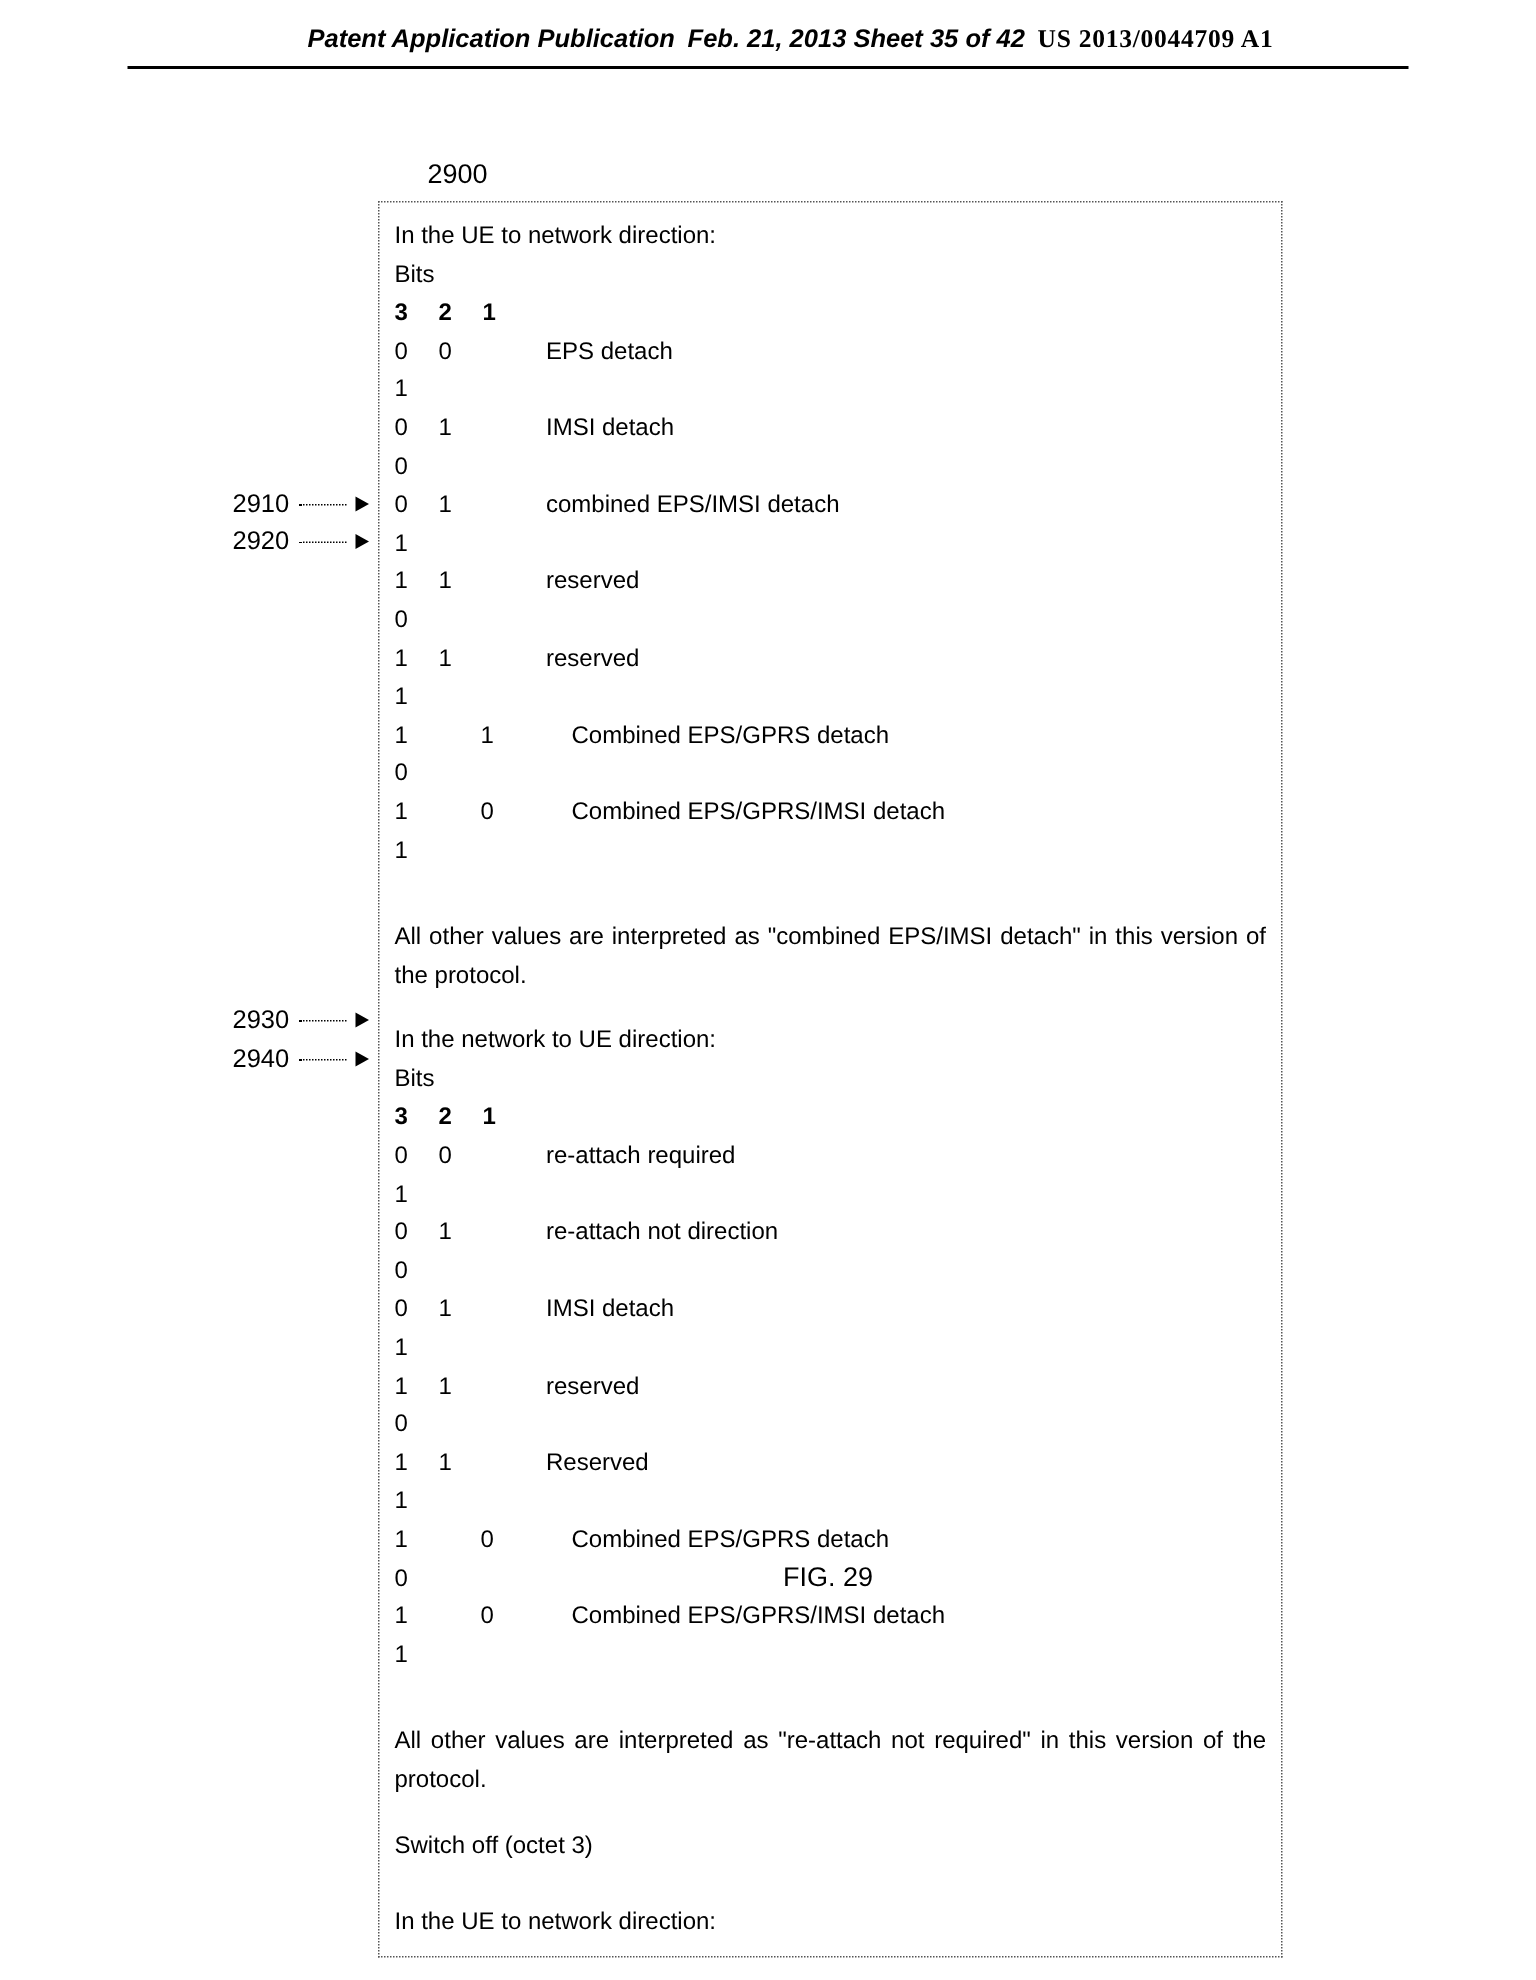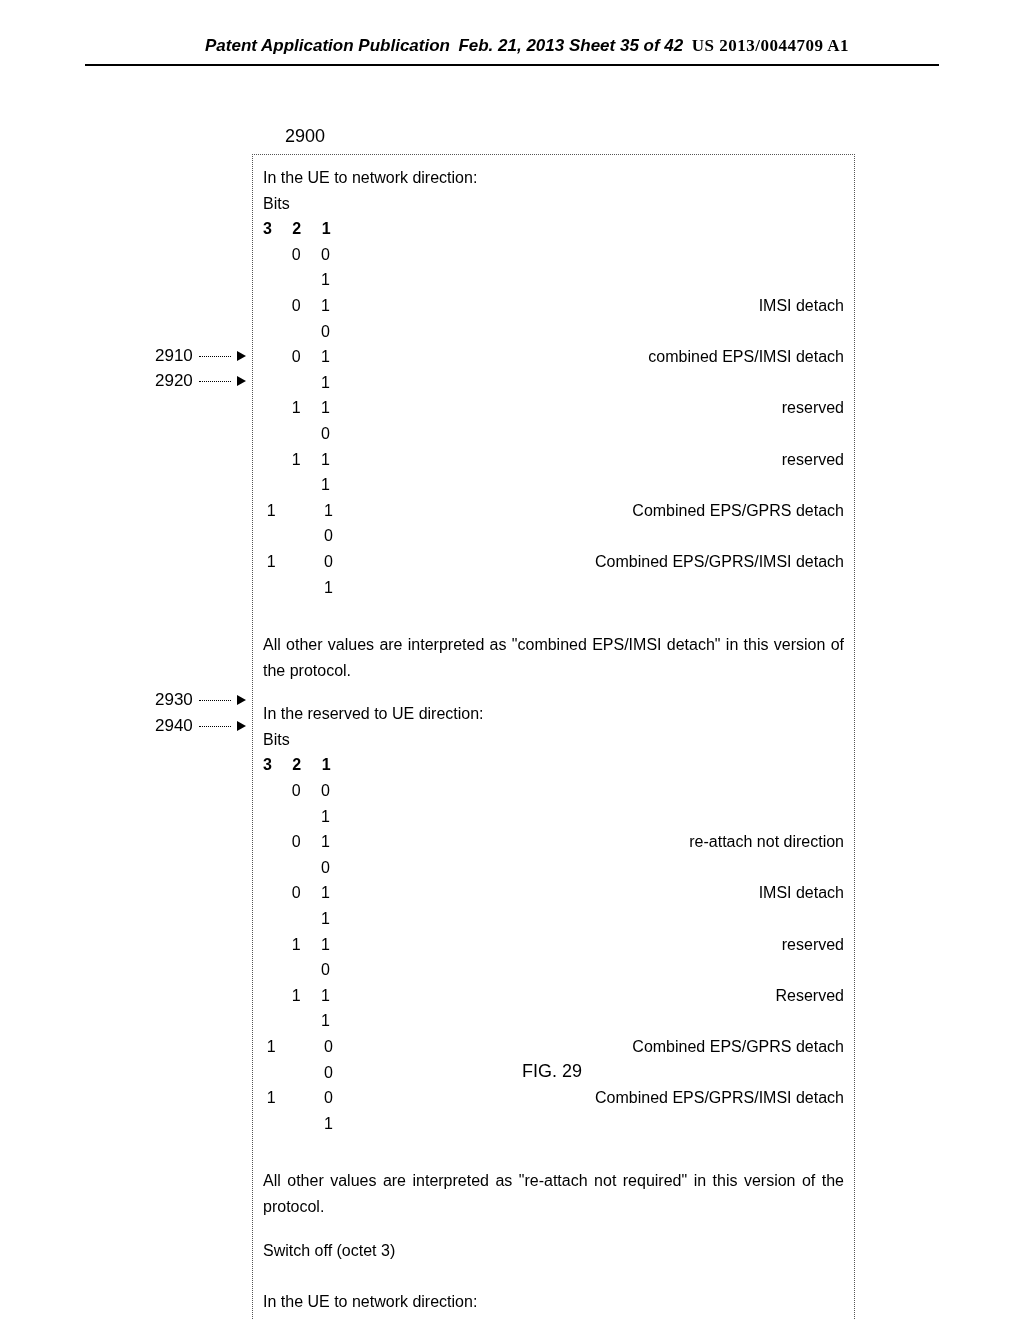--- a/index.html
+++ b/index.html
@@ -10,21 +10,21 @@
     body {
       width: 1024px;
       height: 1320px;
       background: #fff;
       font-family: Arial, Helvetica, sans-serif;
       position: relative;
     }
     .header {
       display: flex;
       justify-content: space-between;
-      padding: 36px 90px 8px 120px;
+      padding: 16px 90px 8px 120px;
       font-weight: bold;
       font-size: 17px;
       font-style: italic;
       border-bottom: 2px solid #000;
       margin: 0 85px;
     }
     .header span:last-child {
       font-style: normal;
       font-family: 'Times New Roman', serif;
       letter-spacing: 0.5px;
@@ -56,21 +56,20 @@
     .box .subtitle {
       margin-top: 0px;
     }
     .bitheader {
       font-weight: bold;
       letter-spacing: 8px;
     }
     .row {
       display: flex;
       gap: 26px;
-      text-align: right;
     }
     .bits {
       letter-spacing: 8px;
       width: 75px;
       flex-shrink: 0;
     }
     .bits2 {
       display: inline-block;
       letter-spacing: 22px;
       width: 92px;
@@ -151,20 +150,21 @@
     <span class="dash"></span>
     <span class="arrowhead"></span>
   </div>
 
   <div class="box">
     <div class="subtitle">In the UE to network direction:</div>
     <div>Bits</div>
     <div class="bitheader">3 2 1</div>
     <div class="row">
         <span class="bits">0 0 1</span>
+        <span class="label">EPS detach</span>
       </div>
     <div class="row">
         <span class="bits">0 1 0</span>
         <span class="label">IMSI detach</span>
       </div>
     <div class="row">
         <span class="bits">0 1 1</span>
         <span class="label">combined EPS/IMSI detach</span>
       </div>
     <div class="row">
@@ -179,25 +179,26 @@
         <span class="bits2">1  1  0</span>
         <span class="label">Combined EPS/GPRS detach</span>
       </div>
     <div class="row">
         <span class="bits2">1  0  1</span>
         <span class="label">Combined EPS/GPRS/IMSI detach</span>
       </div>
 
     <div class="para">All other values are interpreted as "combined EPS/IMSI detach" in this version of the protocol.</div>
 
-    <div class="subtitle">In the reserved to UE direction:</div>
+    <div class="subtitle">In the network to UE direction:</div>
     <div>Bits</div>
     <div class="bitheader">3 2 1</div>
     <div class="row">
         <span class="bits">0 0 1</span>
+        <span class="label">re-attach required</span>
       </div>
     <div class="row">
         <span class="bits">0 1 0</span>
         <span class="label">re-attach not direction</span>
       </div>
     <div class="row">
         <span class="bits">0 1 1</span>
         <span class="label">IMSI detach</span>
       </div>
     <div class="row">

